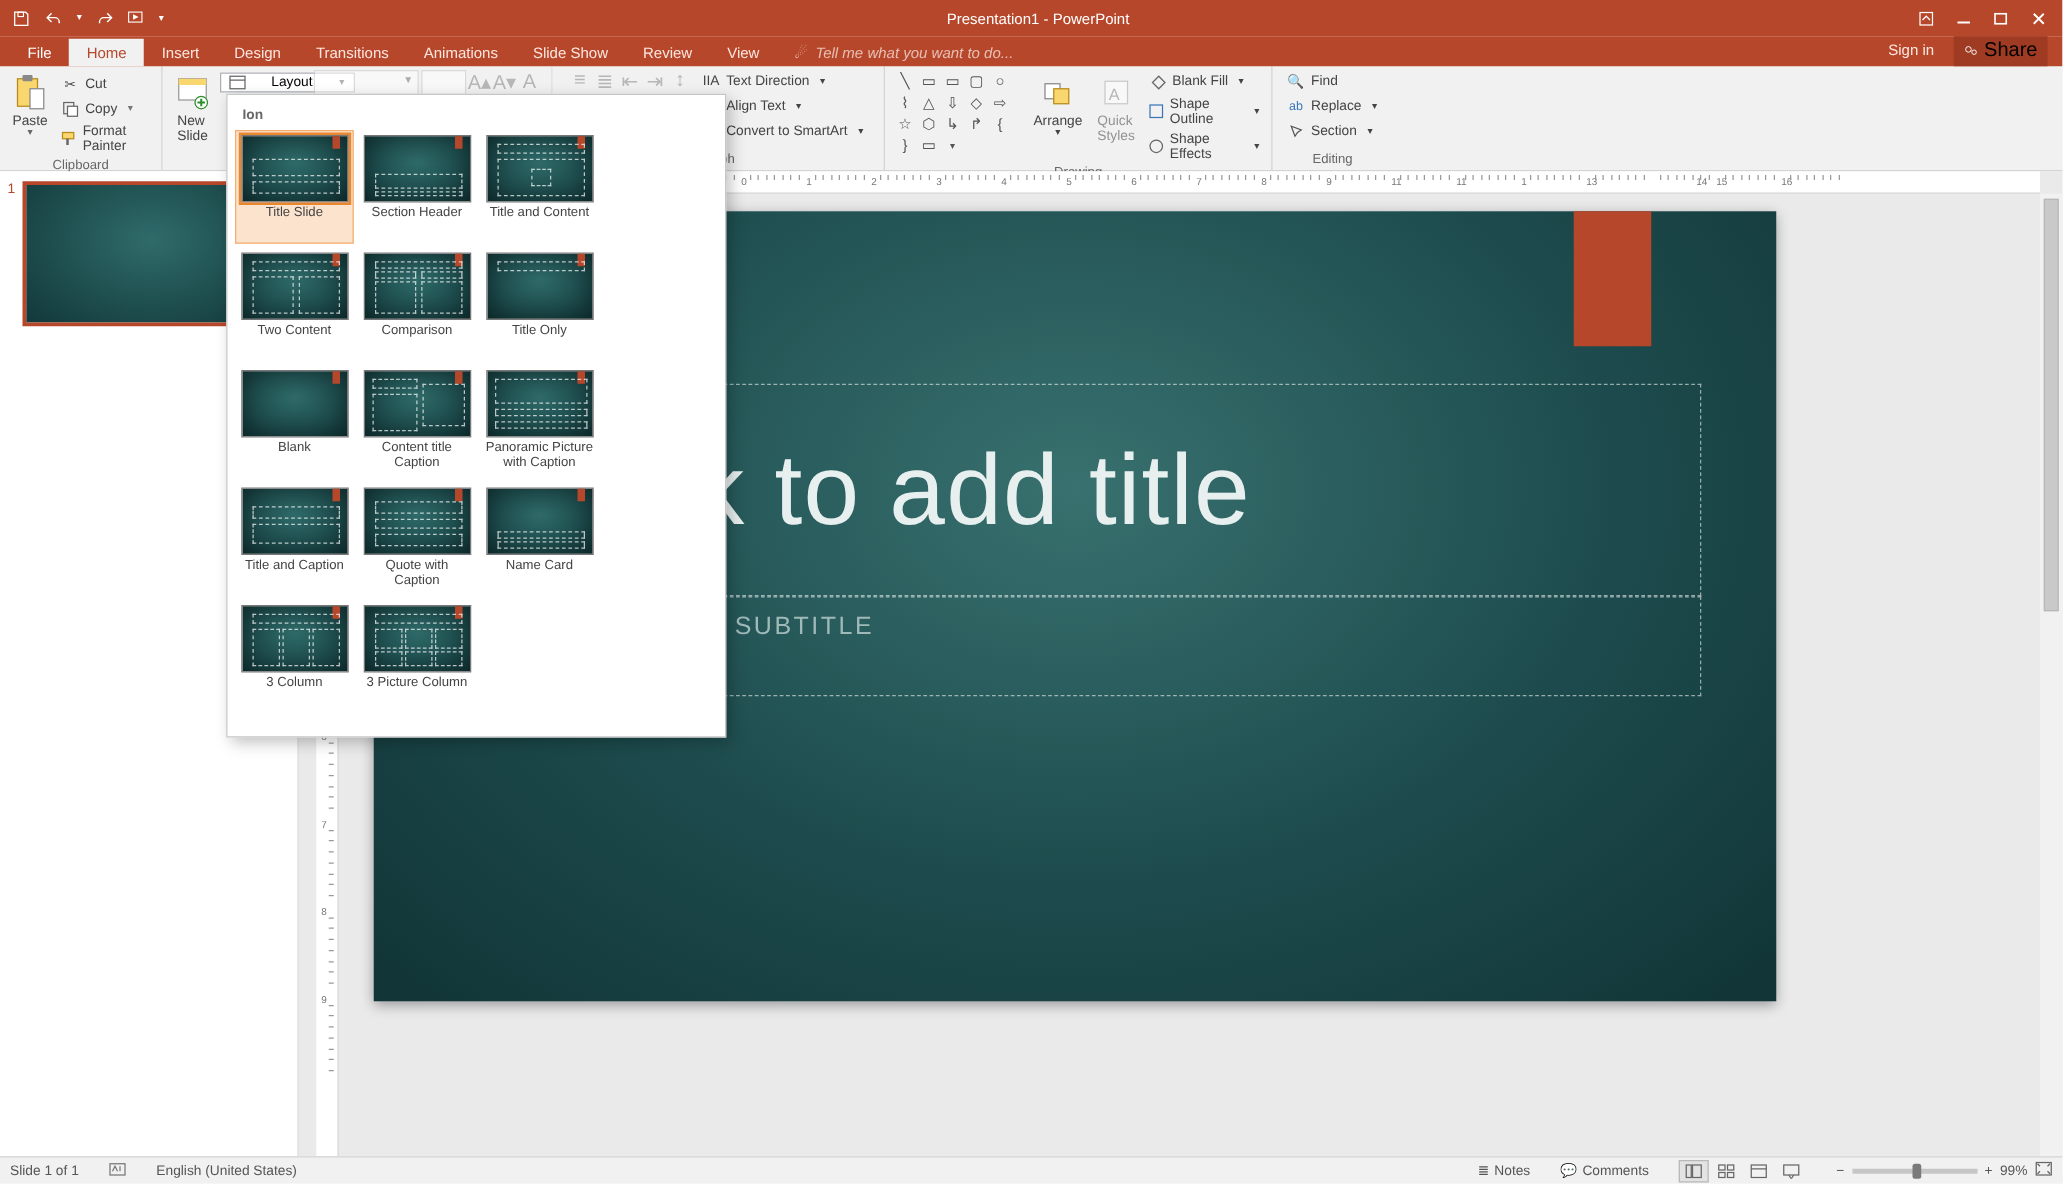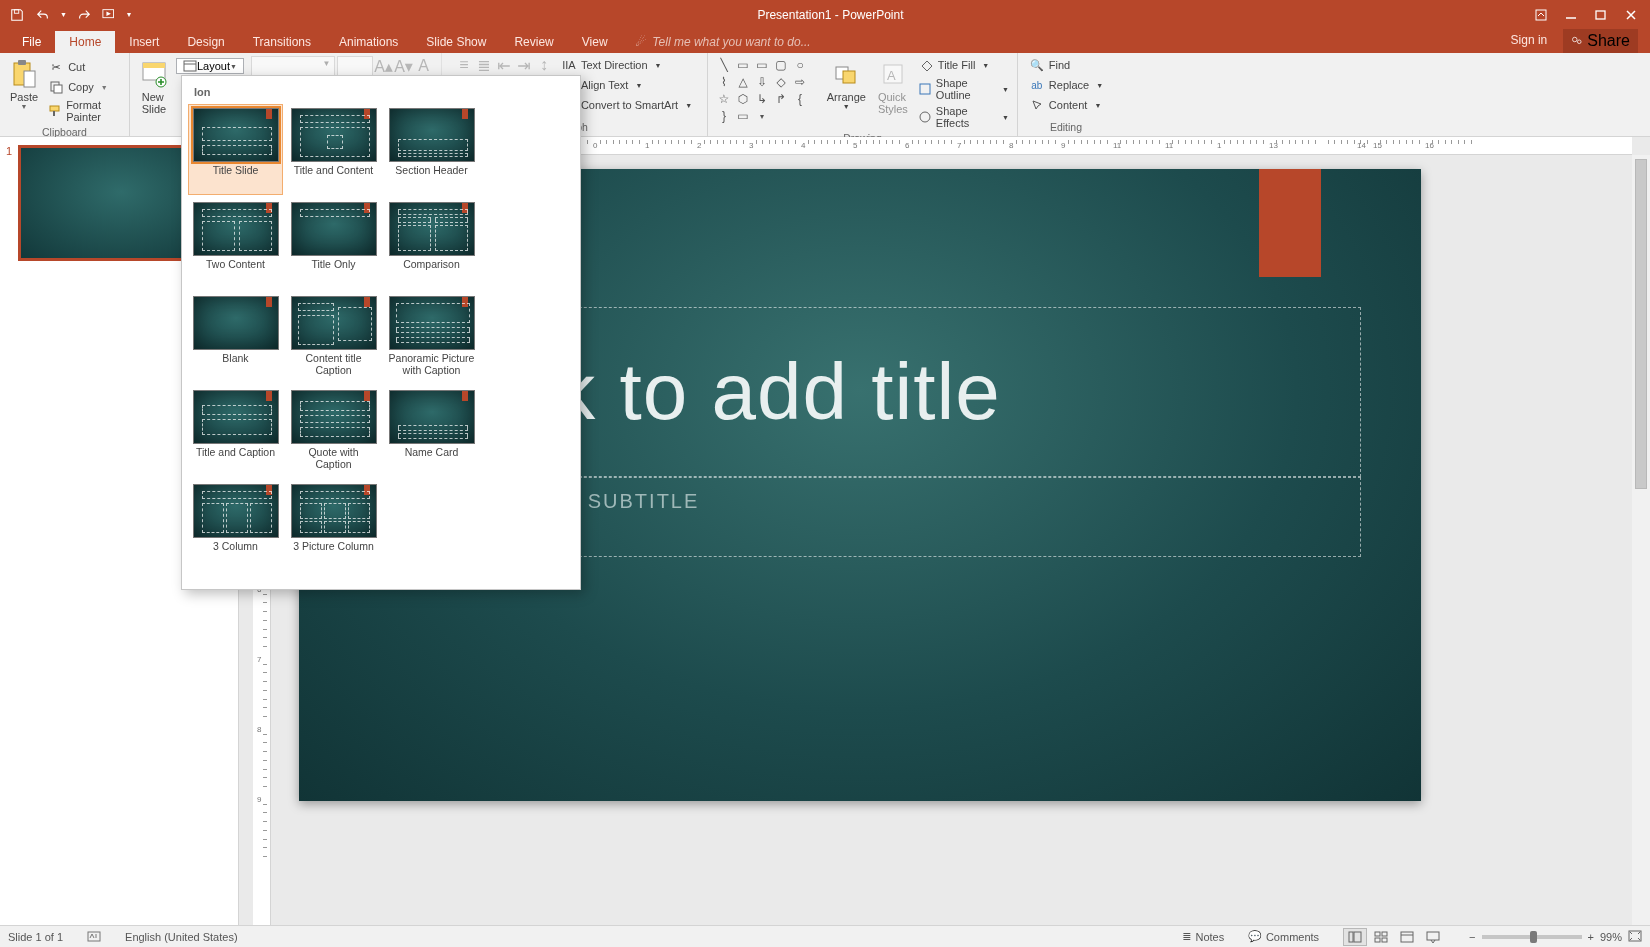--- a/index.html
+++ b/index.html
@@ -26,21 +26,21 @@
 
 .ribbon{background:#F1F1F1;height:84px;display:flex;border-bottom:1px solid #D4D4D4;}
 .group{border-right:1px solid #D4D4D4;padding:0 6px;display:flex;flex-direction:column;align-items:center;height:100%;}
 .group-body{flex:1;display:flex;align-items:flex-start;padding-top:3px;}
 .group-label{font-size:10.5px;color:#666;padding:2px 0 3px;text-align:center;width:100%;position:relative;}
 .vbtn{display:flex;flex-direction:column;align-items:center;font-size:11px;color:#444;padding:2px 4px;cursor:pointer;}
 .bigicon{width:28px;height:32px;margin-bottom:1px;display:flex;align-items:center;justify-content:center;}
 .smallrow{display:flex;flex-direction:column;gap:2px;font-size:11px;color:#444;}
 .smallrow .row{display:flex;align-items:center;gap:4px;padding:1px 2px;cursor:pointer;}
 .ic{width:16px;height:16px;display:inline-flex;align-items:center;justify-content:center;}
-.layout-btn{background:#fff;border:1px solid #ADB0B5;font-size:11px;padding:1px 6px;display:flex;align-items:center;gap:0;}
+.layout-btn{background:#fff;border:1px solid #ADB0B5;font-size:11px;padding:1px 6px;display:flex;align-items:center;gap:20px;}
 .font-row{display:flex;gap:2px;align-items:center;}
 .fontname{border:1px solid #C6C6C6;background:#fff;height:20px;width:84px;font-size:11px;position:relative;}
 .fontsz{border:1px solid #C6C6C6;background:#fff;height:20px;width:36px;}
 .sq{width:18px;height:18px;border:0;display:flex;align-items:center;justify-content:center;color:#888;}
 
 
 .shapes-grid{width:118px;display:flex;flex-wrap:wrap;gap:3px;padding:2px;}
 .shape-cell{width:16px;height:14px;color:#555;display:flex;align-items:center;justify-content:center;font-size:12px;}
 
 
@@ -330,21 +330,21 @@
         <span>Quick
 Styles</span>
       </div>
       <div class="smallrow">
         <div class="row">
             <span class="ic">
               <svg width="14" height="14">
                 <path d="M3 8l5-5 5 5-5 5z" fill="none" stroke="#666"></path>
               </svg>
             </span>
-            <span>Title Fill</span>
+            <span>Blank Fill</span>
             <span style="font-size:7px;margin-left:3px">▼</span>
           </div>
         <div class="row">
             <span class="ic">
               <svg width="14" height="14">
                 <rect x="2" y="2" width="10" height="10" fill="none" stroke="#3A77B8"></rect>
               </svg>
             </span>
             <span>Shape Outline</span>
             <span style="font-size:7px;margin-left:3px">▼</span>
@@ -374,21 +374,21 @@
             <span class="ic" style="font-size:10px;color:#3A77B8">ab</span>
             <span>Replace</span>
             <span style="font-size:7px;margin-left:3px">▼</span>
           </div>
         <div class="row">
             <span class="ic">
               <svg width="12" height="12">
                 <path d="M2 2l3 8 2-3 3-2z" fill="none" stroke="#555"></path>
               </svg>
             </span>
-            <span>Content</span>
+            <span>Section</span>
             <span style="font-size:7px;margin-left:3px">▼</span>
           </div>
       </div>
     </div>
     <div class="group-label">Editing</div>
   </div>
 </div>
 
 <div class="layout-pop">
   <div class="hdr">Ion</div>
@@ -397,60 +397,60 @@
         <div class="lay-thumb">
           <div class="redtab"></div>
           <div class="dbox" style="left: 8px; top: 18px; width: 70px; height: 14px;"></div>
           <div class="dbox" style="left: 8px; top: 36px; width: 70px; height: 10px;"></div>
         </div>
         <div class="caption">Title Slide</div>
       </div>
       <div class="lay-item">
         <div class="lay-thumb">
           <div class="redtab"></div>
+          <div class="dbox" style="left: 8px; top: 30px; width: 70px; height: 12px;"></div>
+          <div class="dbox" style="left: 8px; top: 44px; width: 70px; height: 4px;"></div>
+        </div>
+        <div class="caption">Section Header</div>
+      </div>
+      <div class="lay-item">
+        <div class="lay-thumb">
+          <div class="redtab"></div>
           <div class="dbox" style="left: 8px; top: 6px; width: 70px; height: 8px;"></div>
           <div class="dbox" style="left: 8px; top: 18px; width: 70px; height: 30px;"></div>
           <div class="dbox" style="left: 35px; top: 26px; width: 16px; height: 14px;"></div>
         </div>
         <div class="caption">Title and Content</div>
       </div>
       <div class="lay-item">
         <div class="lay-thumb">
           <div class="redtab"></div>
-          <div class="dbox" style="left: 8px; top: 30px; width: 70px; height: 12px;"></div>
-          <div class="dbox" style="left: 8px; top: 44px; width: 70px; height: 4px;"></div>
-        </div>
-        <div class="caption">Section Header</div>
-      </div>
-      <div class="lay-item">
-        <div class="lay-thumb">
-          <div class="redtab"></div>
           <div class="dbox" style="left: 8px; top: 6px; width: 70px; height: 8px;"></div>
           <div class="dbox" style="left: 8px; top: 18px; width: 33px; height: 30px;"></div>
           <div class="dbox" style="left: 45px; top: 18px; width: 33px; height: 30px;"></div>
         </div>
         <div class="caption">Two Content</div>
-      </div>
-      <div class="lay-item">
-        <div class="lay-thumb">
-          <div class="redtab"></div>
-          <div class="dbox" style="left: 8px; top: 6px; width: 70px; height: 8px;"></div>
-        </div>
-        <div class="caption">Title Only</div>
       </div>
       <div class="lay-item">
         <div class="lay-thumb">
           <div class="redtab"></div>
           <div class="dbox" style="left: 8px; top: 6px; width: 70px; height: 6px;"></div>
           <div class="dbox" style="left: 8px; top: 14px; width: 33px; height: 6px;"></div>
           <div class="dbox" style="left: 45px; top: 14px; width: 33px; height: 6px;"></div>
           <div class="dbox" style="left: 8px; top: 22px; width: 33px; height: 26px;"></div>
           <div class="dbox" style="left: 45px; top: 22px; width: 33px; height: 26px;"></div>
         </div>
         <div class="caption">Comparison</div>
+      </div>
+      <div class="lay-item">
+        <div class="lay-thumb">
+          <div class="redtab"></div>
+          <div class="dbox" style="left: 8px; top: 6px; width: 70px; height: 8px;"></div>
+        </div>
+        <div class="caption">Title Only</div>
       </div>
       <div class="lay-item">
         <div class="lay-thumb">
           <div class="redtab"></div>
         </div>
         <div class="caption">Blank</div>
       </div>
       <div class="lay-item">
         <div class="lay-thumb">
           <div class="redtab"></div>

